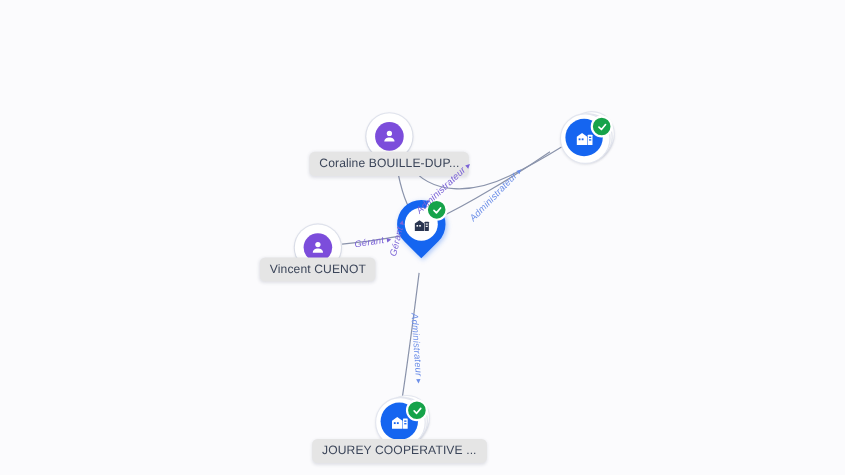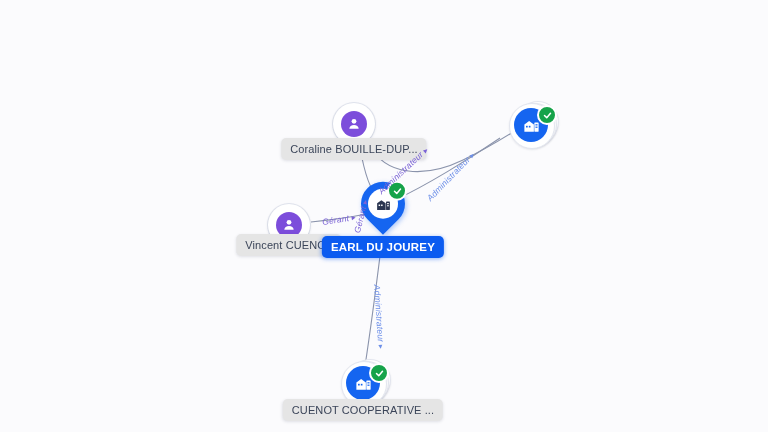--- a/index.html
+++ b/index.html
@@ -228,21 +228,20 @@
           </svg>
         </div>
         <div class="verified-badge" style="left:26px; top:-1px;">
           <svg width="9" height="9" viewBox="0 0 24 24" fill="none" stroke="#ffffff" stroke-width="4" stroke-linecap="round" stroke-linejoin="round">
             <polyline points="4,12 10,18 20,6"></polyline>
           </svg>
         </div>
       </div>
     </div>
   </div>
-  <div class="node-label selected" style="left:383px; top:236px;">EARL DU JOUREY</div>
 
   <div class="node" style="left:365px; top:382px;">
     <div class="node-shape">
       <div class="company-stack">
         <div class="sheet s3"></div>
         <div class="sheet s2"></div>
         <div class="sheet s1"></div>
         <div class="company-circle">
           <svg width="19" height="19" viewBox="0 0 24 24" fill="#ffffff">
             <path d="M3 20V10.6l6-4.3 6 4.3V20z"></path>
@@ -254,21 +253,21 @@
           </svg>
         </div>
         <div class="verified-badge" style="left:28px; top:5px;">
           <svg width="9" height="9" viewBox="0 0 24 24" fill="none" stroke="#ffffff" stroke-width="4" stroke-linecap="round" stroke-linejoin="round">
             <polyline points="4,12 10,18 20,6"></polyline>
           </svg>
         </div>
       </div>
     </div>
   </div>
-  <div class="node-label" style="left:363px; top:399px;">CUENOT COOPERATIVE ...</div>
+  <div class="node-label" style="left:363px; top:399px;">JOUREY COOPERATIVE ...</div>
 
   <div class="edge-label purple" style="left:370px; top:196px; transform: rotate(-76deg) translate(-100%, -50%);">
     <span>Gérant</span>
     <span class="arrow">▸</span>
   </div>
 
   <div class="edge-label purple" style="left:383px; top:191px; transform: rotate(-43deg) translate(0, -50%);">
     <span>Administrateur</span>
     <span class="arrow">▸</span>
   </div>

